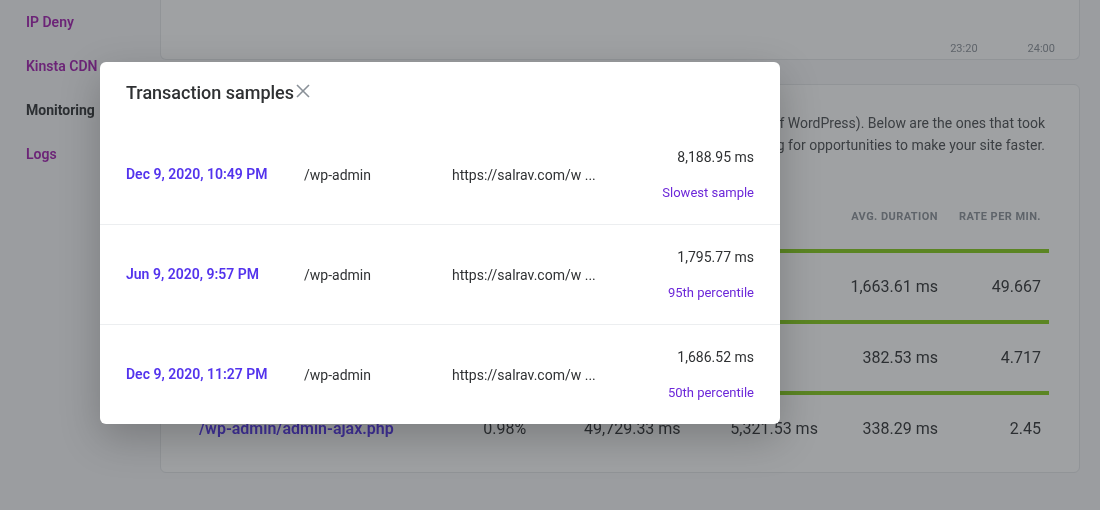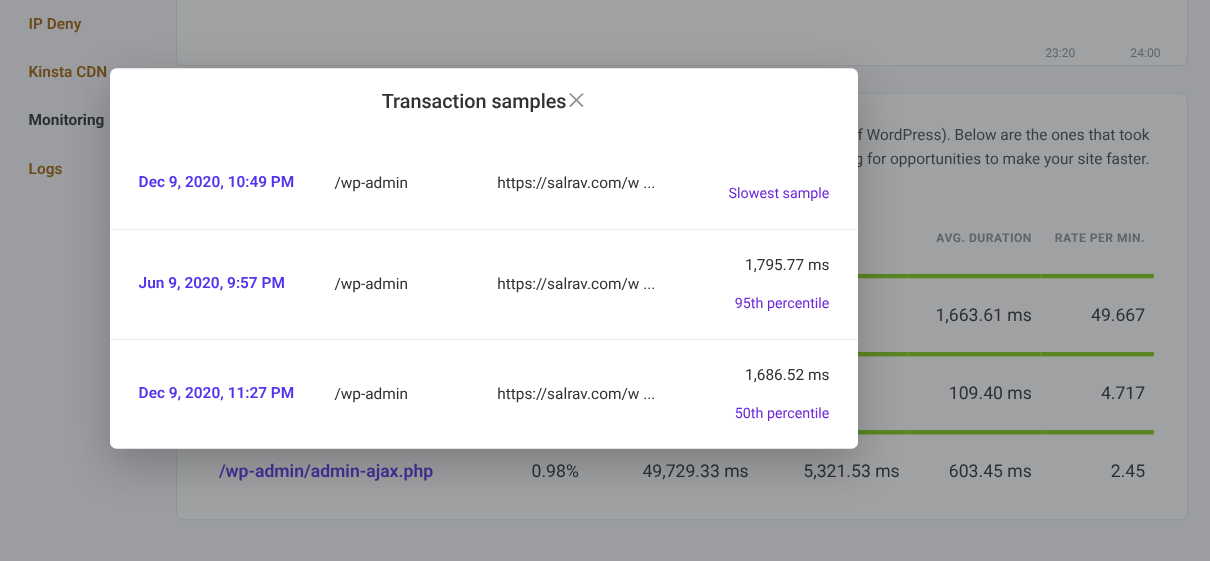--- a/index.html
+++ b/index.html
@@ -17,21 +17,21 @@
   
   .sidebar {
     position: absolute;
     left: 0; top: 0; bottom: 0;
     width: 140px;
     padding-top: 0px;
   }
   .sidebar .nav-item {
     padding: 14px 20px 14px 26px;
     font-size: 14px;
-    color: #a16207;
+    color: #a21caf;
     font-weight: 600;
     cursor: pointer;
   }
   .sidebar .nav-item.active { color: #2f3133; font-weight: 700; }
 
   
   .main {
     position: absolute;
     left: 140px; right: 0; top: 0; bottom: 0;
     padding: 0 20px 20px 20px;
@@ -123,21 +123,21 @@
     top: 62px;
     width: 680px;
     background: #fff;
     border-radius: 6px;
     box-shadow: 0 14px 40px rgba(0,0,0,0.22);
     overflow: hidden;
   }
   .modal-header {
     display: flex;
     align-items: center;
-    justify-content: center;
+    justify-content: flex-start;
     padding: 20px 26px 22px 26px;
   }
   .modal-title {
     font-size: 18px;
     font-weight: 500;
     color: #2f3133;
   }
   .close-btn {
     width: 18px; height: 18px;
     color: #8a9098;
@@ -368,29 +368,29 @@
             <td></td>
             <td></td>
             <td>1,663.61 ms</td>
             <td>49.667</td>
           </tr>
           <tr>
             <td></td>
             <td></td>
             <td></td>
             <td></td>
-            <td>109.40 ms</td>
+            <td>382.53 ms</td>
             <td>4.717</td>
           </tr>
           <tr>
             <td class="link">/wp-admin/admin-ajax.php</td>
             <td>0.98%</td>
             <td>49,729.33 ms</td>
             <td>5,321.53 ms</td>
-            <td>603.45 ms</td>
+            <td>338.29 ms</td>
             <td>2.45</td>
           </tr>
         </tbody>
     </table>
   </div>
 </div>
 
 <div class="overlay"></div>
 
 <div class="modal">
@@ -406,20 +406,21 @@
     </div>
   </div>
 
 
   <div id="modal-rows">
       <div class="modal-row">
         <div class="c-ts"><a class="ts-link">Dec 9, 2020, 10:49 PM</a></div>
         <div class="c-tx">/wp-admin</div>
         <div class="c-url">https://salrav.com/w ...</div>
         <div class="c-dur-cell">
+          <div class="dur-val">8,188.95 ms</div>
           <div class="dur-sub">Slowest sample</div>
         </div>
       </div>
       <div class="modal-row">
         <div class="c-ts"><a class="ts-link">Jun 9, 2020, 9:57 PM</a></div>
         <div class="c-tx">/wp-admin</div>
         <div class="c-url">https://salrav.com/w ...</div>
         <div class="c-dur-cell">
           <div class="dur-val">1,795.77 ms</div>
           <div class="dur-sub">95th percentile</div>

